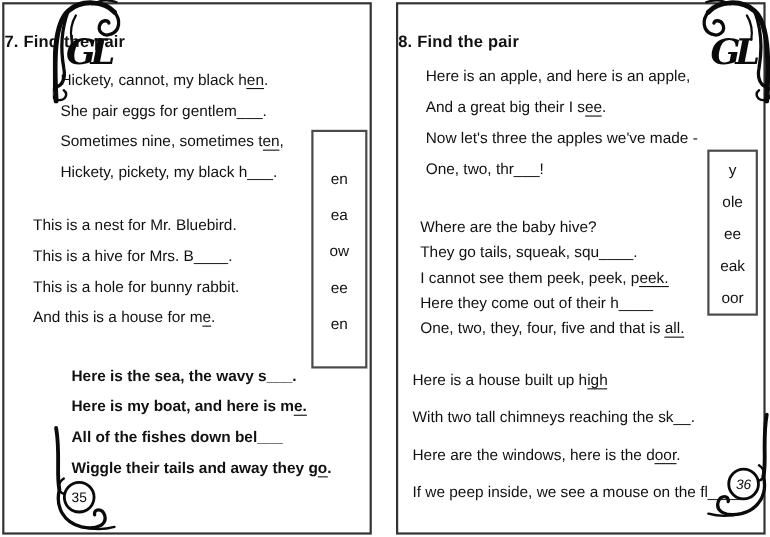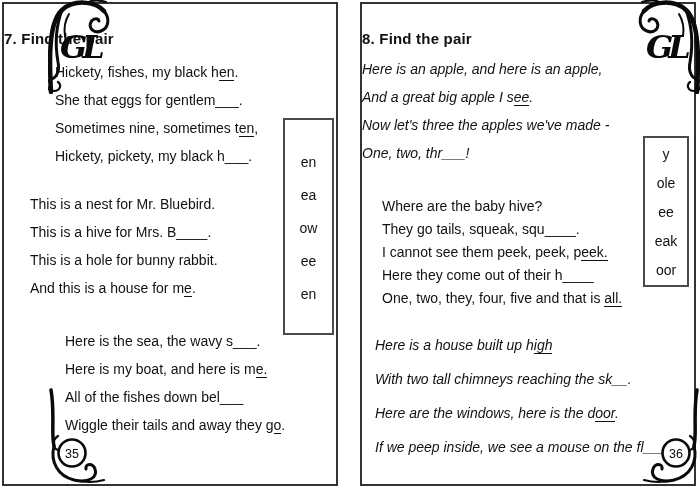--- a/index.html
+++ b/index.html
@@ -20,84 +20,84 @@
   .page.left{left:2px}
   .page.right{left:360px}
   .title{
     position:absolute;top:26px;left:0;right:0;text-align:left;
     font-weight:bold;font-size:15px;letter-spacing:.2px;
   }
   .stanza{position:absolute;font-size:14px;}
   .pline{white-space:nowrap;}
   .s-lh28 .pline{line-height:28px;}
   .s-lh23 .pline{line-height:23px;}
-  .s-lh34 .pline{line-height:34px;font-style:italic;}
+  .s-lh34 .pline{line-height:34px;}
   .u{border-bottom:1.5px solid var(--text);padding-bottom:0px;}
   .word-box{
     position:absolute;border:2px solid var(--box-border);background:var(--page-bg);
     text-align:center;font-size:14px;box-sizing:border-box;
   }
   .wb-left{left:279px;top:114px;width:51px;height:217px;padding-top:26px;}
   .wb-left .wbitem{line-height:33px;}
   .wb-right{left:281px;top:132px;width:46px;height:151px;padding-top:2px;}
   .wb-right .wbitem{line-height:29px;}
   .corner{position:absolute;pointer-events:none;padding-left:48px;}
   .corner.tl{left:0;top:0;}
   .corner.tr{right:0;top:0;}
   .corner.bl{left:0;bottom:0;}
-  .corner.br{right:0;bottom:0;}
+  .corner.br{right:0;bottom:12px;font-style:italic;}
   .flourish path{stroke:#0a0a0a;fill:none;stroke-linecap:round;}
   .monogram{
     font-family:"DejaVu Serif",serif;font-style:italic;font-weight:bold;
     fill:#0a0a0a;letter-spacing:-5px;
   }
   .pagenum{
     font-family:"Liberation Sans",sans-serif;font-size:12.5px;fill:#0a0a0a;
     text-anchor:middle;
   }
 </style>
 </head>
 <body>
 
 <div class="canvas">
 
   <div class="page left">
     <div class="title">7. Find the pair</div>
     <div class="stanza s-lh28" style="left:51px;top:54px;">
-        <div class="pline"><span>Hickety, fishes, my black h</span><span class="u">en</span><span>.</span></div>
-        <div class="pline"><span>She that eggs for gentlem___.</span></div>
+        <div class="pline"><span>Hickety, cannot, my black h</span><span class="u">en</span><span>.</span></div>
+        <div class="pline"><span>She pair eggs for gentlem___.</span></div>
         <div class="pline"><span>Sometimes nine, sometimes t</span><span class="u">en</span><span>,</span></div>
         <div class="pline"><span>Hickety, pickety, my black h___.</span></div>
       </div>
     <div class="stanza s-lh28" style="left:26px;top:186px;">
         <div class="pline"><span>This is a nest for Mr. Bluebird.</span></div>
         <div class="pline"><span>This is a hive for Mrs. B____.</span></div>
         <div class="pline"><span>This is a hole for bunny rabbit.</span></div>
         <div class="pline"><span>And this is a house for m</span><span class="u">e</span><span>.</span></div>
       </div>
-    <div class="stanza s-lh28" style="left:61px;top:323px;">
+    <div class="stanza s-lh28" style="left:61px;top:323px;font-weight:bold;">
         <div class="pline"><span>Here is the sea, the wavy s___.</span></div>
         <div class="pline"><span>Here is my boat, and here is m</span><span class="u">e.</span></div>
         <div class="pline"><span>All of the fishes down bel___</span></div>
         <div class="pline"><span>Wiggle their tails and away they g</span><span class="u">o</span><span>.</span></div>
       </div>
     <div class="word-box wb-left">
         <div class="wbitem">en</div>
         <div class="wbitem">ea</div>
         <div class="wbitem">ow</div>
         <div class="wbitem">ee</div>
         <div class="wbitem">en</div>
       </div>
   </div>
 
   <div class="page right">
     <div class="title">8. Find the pair</div>
-    <div class="stanza s-lh28" style="left:0;top:51px;font-style:italic;">
+    <div class="stanza s-lh28" style="left:25px;top:51px;">
         <div class="pline"><span>Here is an apple, and here is an apple,</span></div>
-        <div class="pline"><span>And a great big apple I s</span><span class="u">ee</span><span>.</span></div>
+        <div class="pline"><span>And a great big their I s</span><span class="u">ee</span><span>.</span></div>
         <div class="pline"><span>Now let's three the apples we've made -</span></div>
         <div class="pline"><span>One, two, thr___!</span></div>
       </div>
     <div class="stanza s-lh23" style="left:20px;top:191px;">
         <div class="pline"><span>Where are the baby hive?</span></div>
         <div class="pline"><span>They go tails, squeak, squ____.</span></div>
         <div class="pline"><span>I cannot see them peek, peek, p</span><span class="u">eek.</span></div>
         <div class="pline"><span>Here they come out of their h____</span></div>
         <div class="pline"><span>One, two, they, four, five and that is </span><span class="u">all.</span></div>
       </div>

